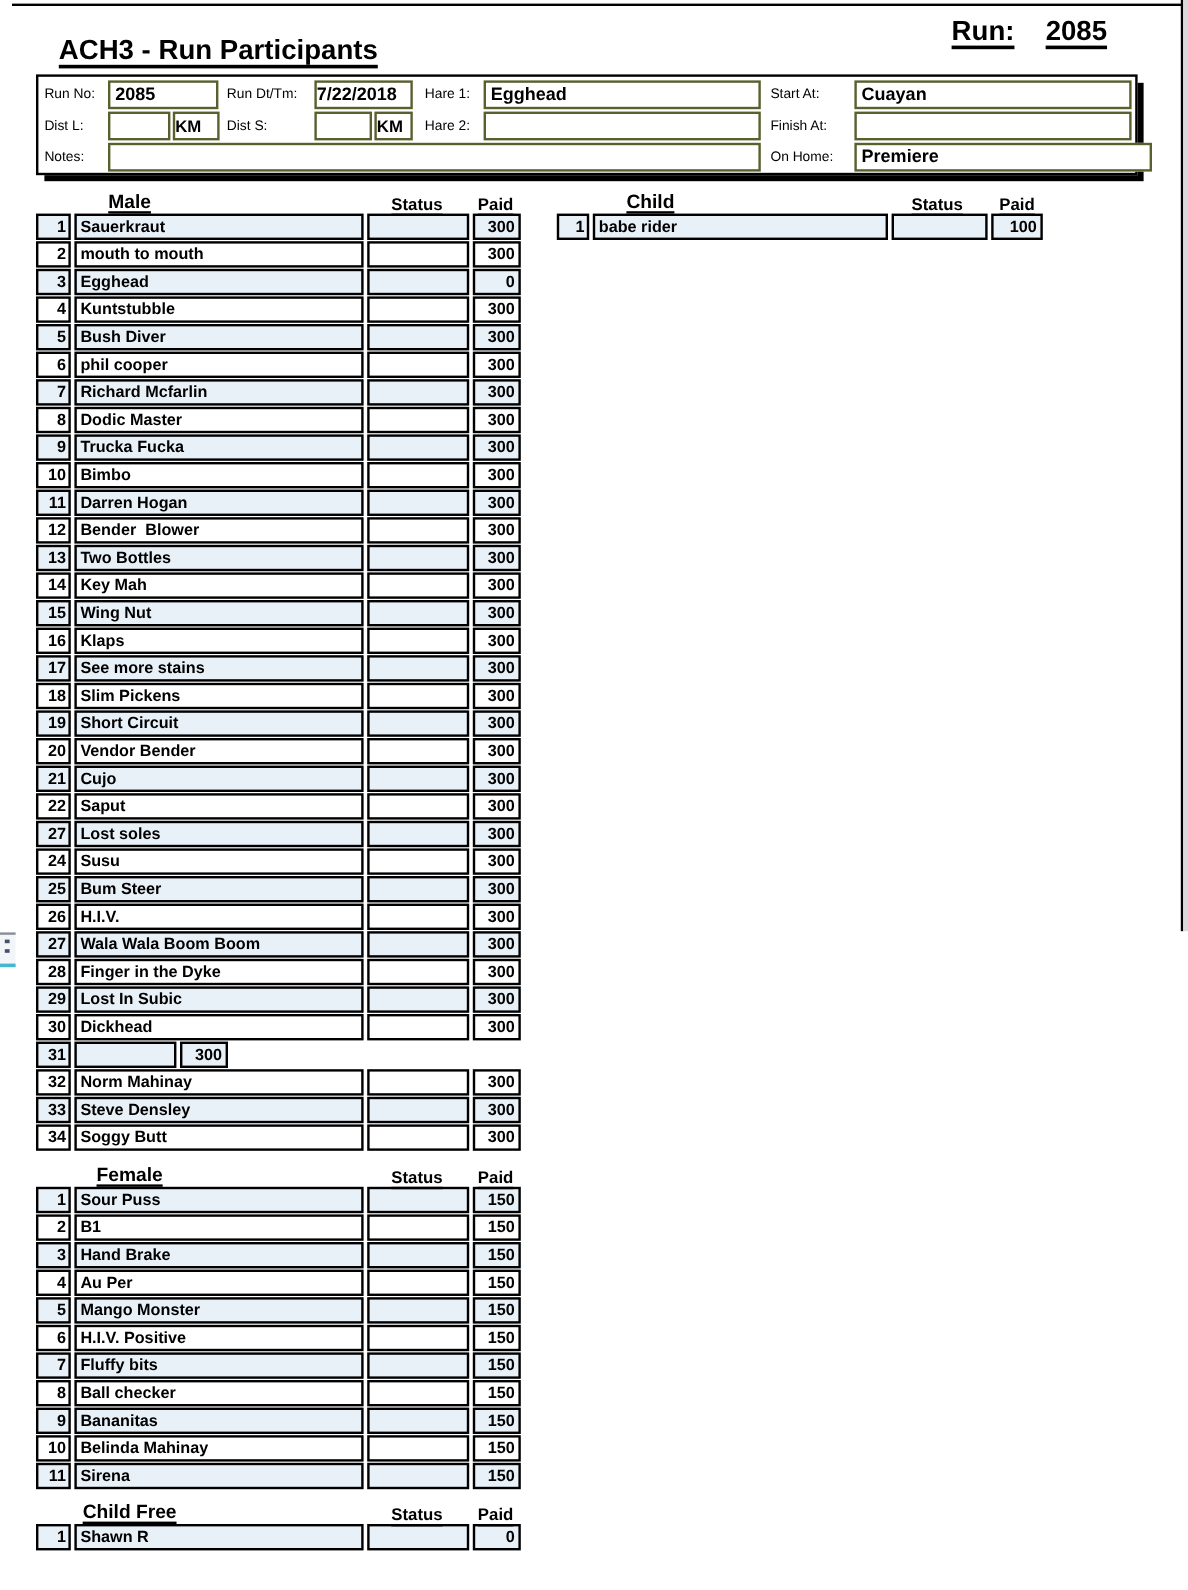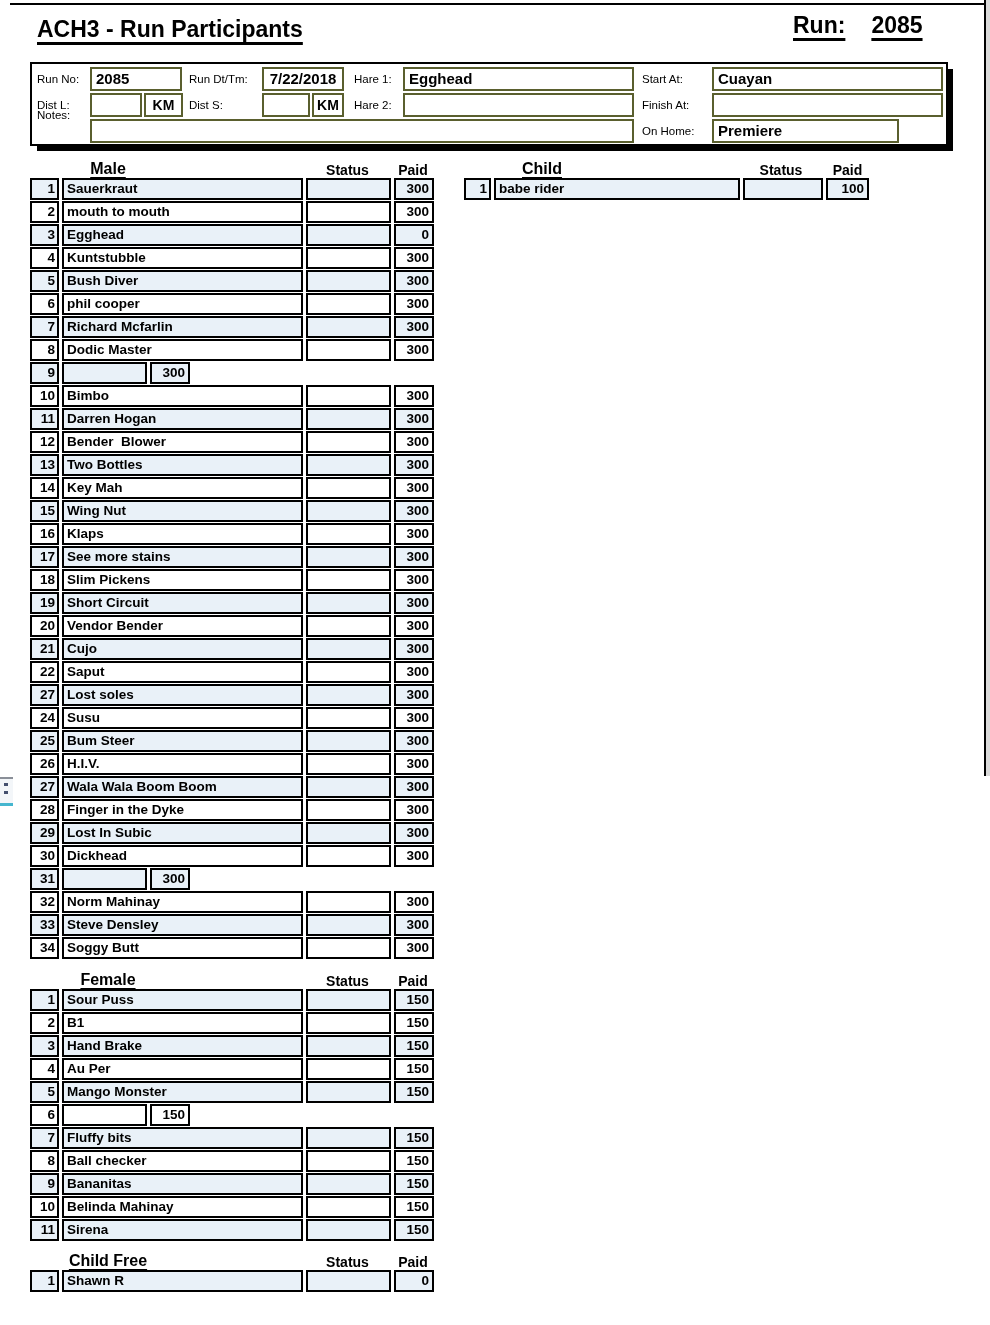--- a/index.html
+++ b/index.html
@@ -5,33 +5,33 @@
   html,body{margin:0;padding:0;background:#fff;}
   .page{position:relative;width:990px;height:1325px;background:#fff;overflow:hidden;
         font-family:"Liberation Sans",sans-serif;color:#000;}
 
   
   .top-line{position:absolute;left:10px;top:3px;width:976px;height:2px;background:#000;}
   .right-line{position:absolute;left:984px;top:0;width:2px;height:776px;background:#000;}
   .right-strip{position:absolute;left:986px;top:0;width:4px;height:776px;background:#d9d9d9;}
 
   
-  .title{position:absolute;left:33px;top:12px;margin:4px;font-size:23px;font-weight:700;
+  .title{position:absolute;left:33px;top:12px;margin:16px;font-size:23px;font-weight:700;
          text-decoration:underline;text-decoration-thickness:2.5px;text-underline-offset:5px;}
   .run-chip{position:absolute;left:793px;top:12px;font-size:23px;font-weight:700;}
   .run-chip .u{text-decoration:underline;text-decoration-thickness:2.5px;text-underline-offset:5px;}
   .run-chip .num{margin-left:26px;}
 
   
   .form{position:absolute;left:30px;top:62px;width:918px;height:84px;border:2px solid #000;
         background:#fff;box-shadow:6px 6px 0 -1px #000;box-sizing:border-box;}
   .f-label{position:absolute;font-size:11.5px;line-height:14px;white-space:nowrap;}
   .f-box{position:absolute;height:24px;border:2px solid #5a5f2e;background:#fff;box-sizing:border-box;
          font-weight:700;font-size:15px;line-height:20px;padding:0 4px;white-space:nowrap;overflow:hidden;}
-  .f-center{text-align:center;padding:0;}
+  .f-center{text-align:left;padding:0;}
   .f-km{font-size:14px;}
 
   
   .table{position:absolute;}
   .t-head{position:relative;height:22px;}
   .t-title{position:absolute;left:8px;bottom:0;width:140px;text-align:center;font-size:16px;font-weight:700;
            text-decoration:underline;text-decoration-thickness:2px;text-underline-offset:3px;}
   .t-status,.t-paid{position:absolute;bottom:0;text-align:center;font-size:14px;font-weight:700;
            text-decoration:underline;text-decoration-thickness:2px;text-underline-offset:3px;}
   .cols-a .t-status{left:275px;width:85px;}
@@ -92,24 +92,24 @@
     <div class="f-box" style="left:58px;top:29px;width:52px"></div>
     <div class="f-box f-center f-km" style="left:112px;top:29px;width:39px">KM</div>
     <span class="f-label" style="left:157px;top:34px">Dist S:</span>
     <div class="f-box" style="left:230px;top:29px;width:48px"></div>
     <div class="f-box f-center f-km" style="left:280px;top:29px;width:32px">KM</div>
     <span class="f-label" style="left:322px;top:34px">Hare 2:</span>
     <div class="f-box" style="left:371px;top:29px;width:231px"></div>
     <span class="f-label" style="left:610px;top:34px">Finish At:</span>
     <div class="f-box" style="left:680px;top:29px;width:231px"></div>
 
-    <span class="f-label" style="left:5px;top:44px">Notes:</span>
+    <span class="f-label" style="left:5px;top:60px">Notes:</span>
     <div class="f-box" style="left:58px;top:55px;width:544px"></div>
     <span class="f-label" style="left:610px;top:60px">On Home:</span>
-    <div class="f-box" style="left:680px;top:55px;width:187px">Premiere</div>
+    <div class="f-box" style="left:680px;top:55px;width:248px">Premiere</div>
   </div>
 
   <div class="table cols-a" style="left:30px;top:156px">
     <div class="t-head">
       <span class="t-title">Male</span>
       <span class="t-status">Status</span>
       <span class="t-paid">Paid</span>
     </div>
     <div class="rows">
         <div class="row alt">
@@ -155,20 +155,21 @@
     <div class="cell c-paid">300</div>
   </div>
         <div class="row">
     <div class="cell c-num">8</div>
     <div class="cell c-name">Dodic Master</div>
     <div class="cell c-status"></div>
     <div class="cell c-paid">300</div>
   </div>
         <div class="row alt">
     <div class="cell c-num">9</div>
+    <div class="cell c-name">Trucka Fucka</div>
     <div class="cell c-status"></div>
     <div class="cell c-paid">300</div>
   </div>
         <div class="row">
     <div class="cell c-num">10</div>
     <div class="cell c-name">Bimbo</div>
     <div class="cell c-status"></div>
     <div class="cell c-paid">300</div>
   </div>
         <div class="row alt">
@@ -365,20 +366,21 @@
     <div class="cell c-paid">150</div>
   </div>
         <div class="row alt">
     <div class="cell c-num">5</div>
     <div class="cell c-name">Mango Monster</div>
     <div class="cell c-status"></div>
     <div class="cell c-paid">150</div>
   </div>
         <div class="row">
     <div class="cell c-num">6</div>
+    <div class="cell c-name">H.I.V. Positive</div>
     <div class="cell c-status"></div>
     <div class="cell c-paid">150</div>
   </div>
         <div class="row alt">
     <div class="cell c-num">7</div>
     <div class="cell c-name">Fluffy bits</div>
     <div class="cell c-status"></div>
     <div class="cell c-paid">150</div>
   </div>
         <div class="row">

